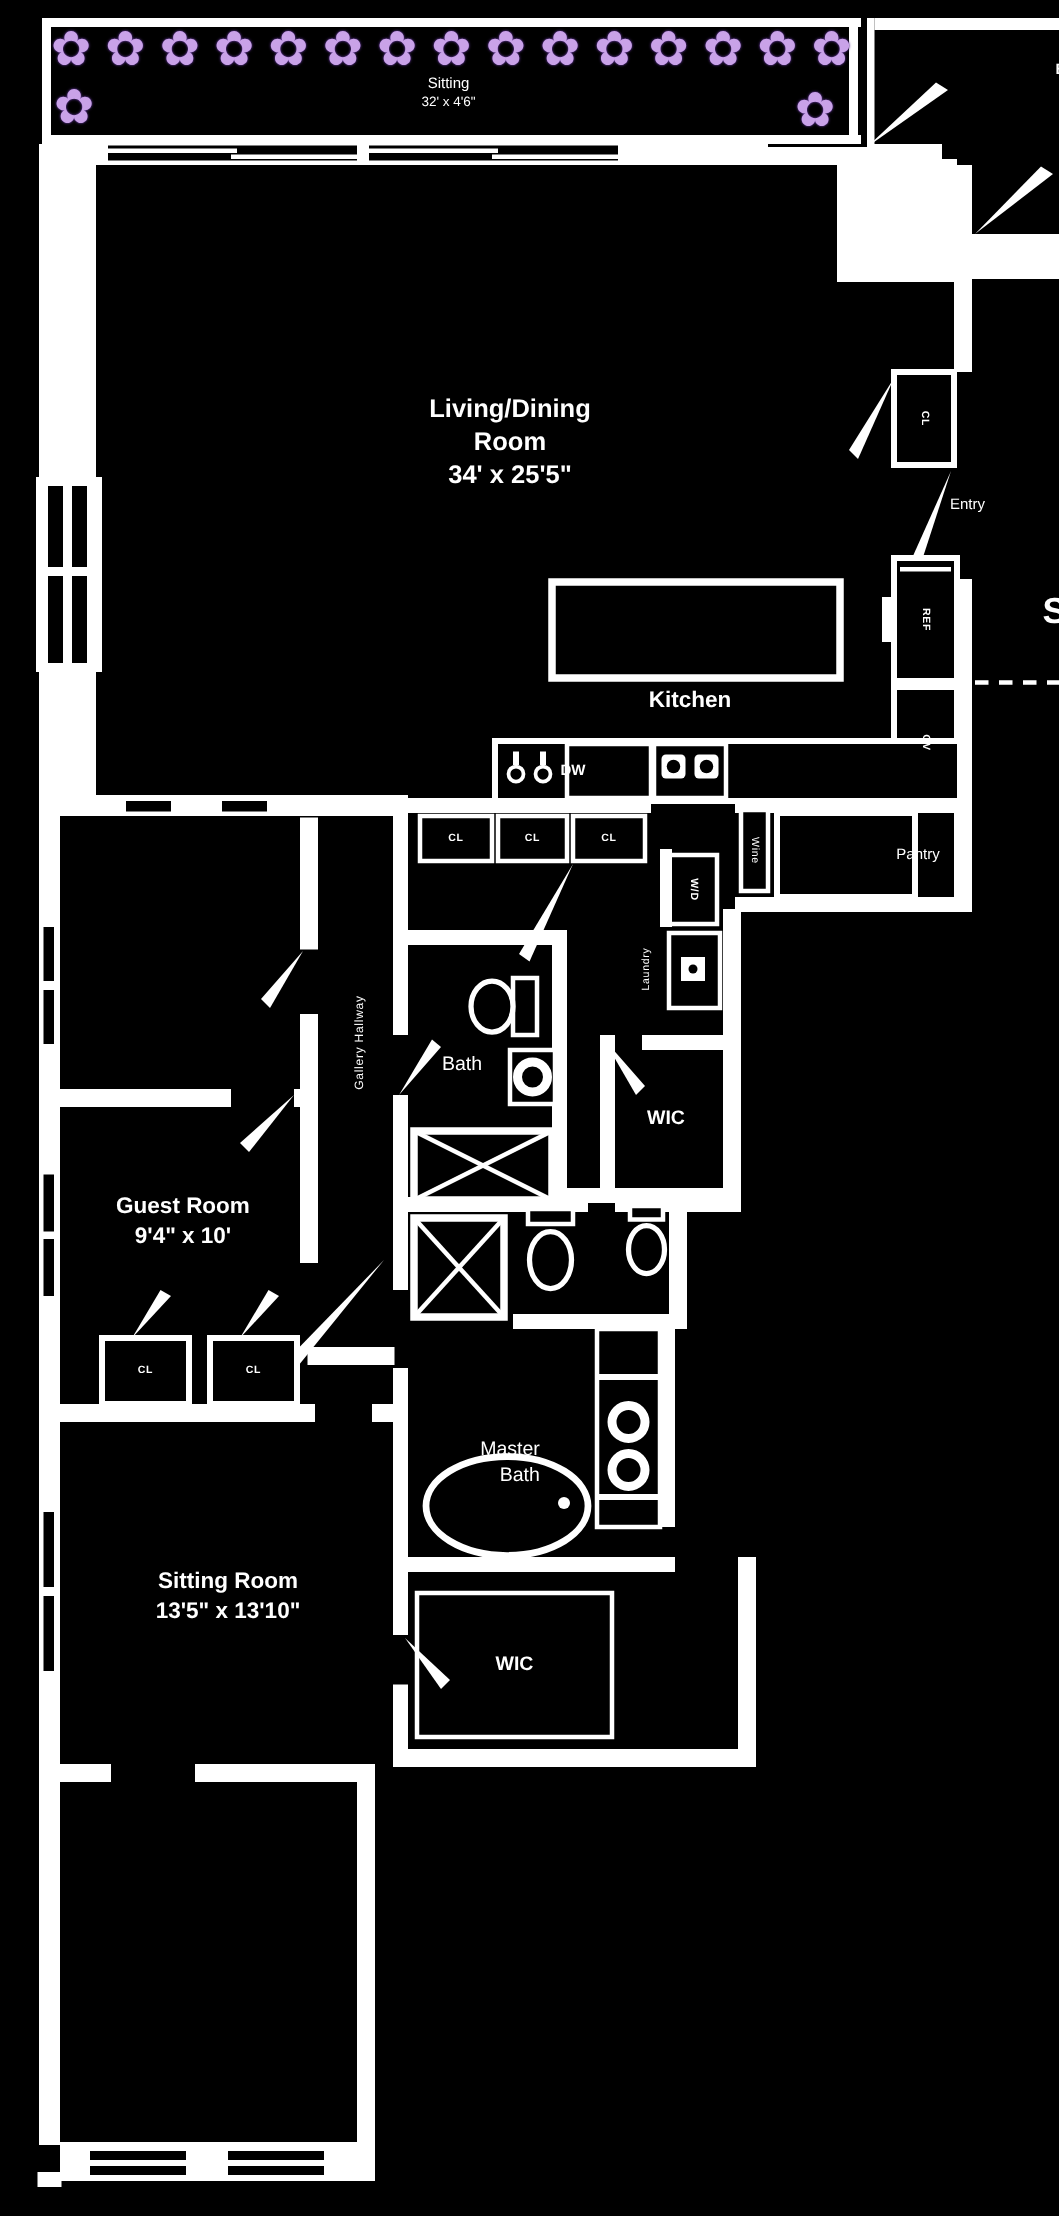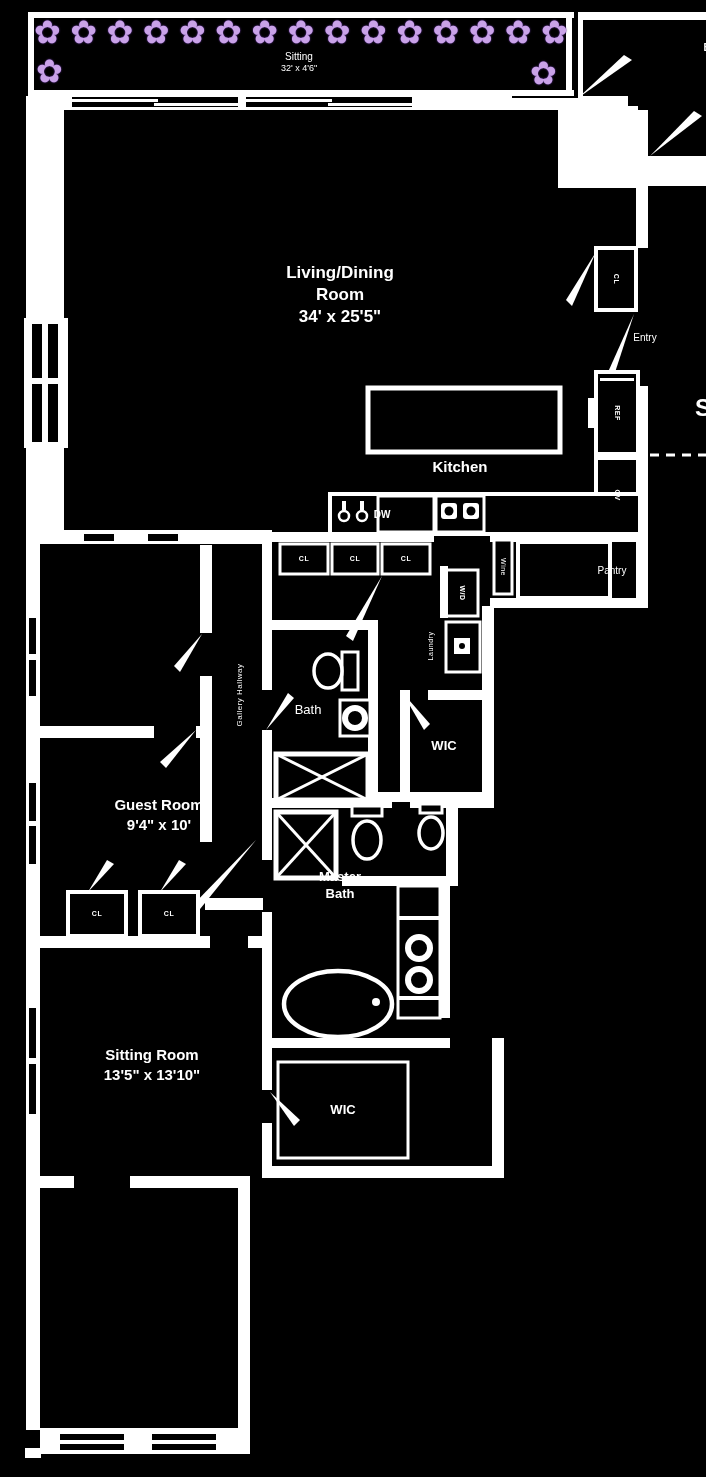--- a/index.html
+++ b/index.html
@@ -313,29 +313,29 @@
 <div class="lbl tiny rotdn" style="left:462px;top:593px;">W/D</div>
 <div class="lbl tiny rotdn" style="left:503px;top:567px;font-weight:normal;">Wine</div>
 <div class="lbl med" style="left:564px;top:570px;font-weight:normal;margin-left:48px;">Pantry</div>
 <div class="lbl tiny rotup" style="left:431px;top:646px;font-weight:normal;">Laundry</div>
 <div class="lbl tiny rotup" style="left:240px;top:695px;font-weight:normal;font-size:8px;">Gallery Hallway</div>
 
 
 <div class="lbl sm" style="left:308px;top:710px;font-weight:normal;">Bath</div>
 <div class="lbl sm" style="left:444px;top:746px;">WIC</div>
 
-<div class="lbl big" style="left:122px;top:814px;margin-left:37px;">
+<div class="lbl big" style="left:122px;top:814px;">
   <div>Guest Room</div>
   <div>9'4" x 10'</div>
 </div>
 
 <div class="lbl tiny" style="left:97px;top:914px;">CL</div>
 <div class="lbl tiny" style="left:169px;top:914px;">CL</div>
 
-<div class="lbl sm" style="left:340px;top:886px;font-weight:bold;">
+<div class="lbl sm" style="left:340px;top:975px;font-weight:normal;text-align:right;">
   <div>Master</div>
   <div>Bath</div>
 </div>
 
 <div class="lbl big" style="left:152px;top:1064px;">
   <div>Sitting Room</div>
   <div>13'5" x 13'10"</div>
 </div>
 
 <div class="lbl sm" style="left:343px;top:1110px;">WIC</div>

